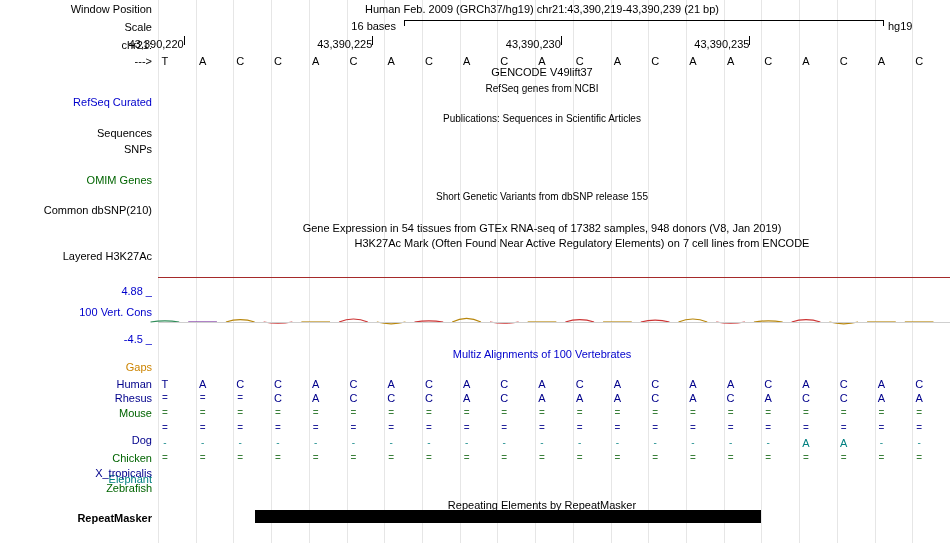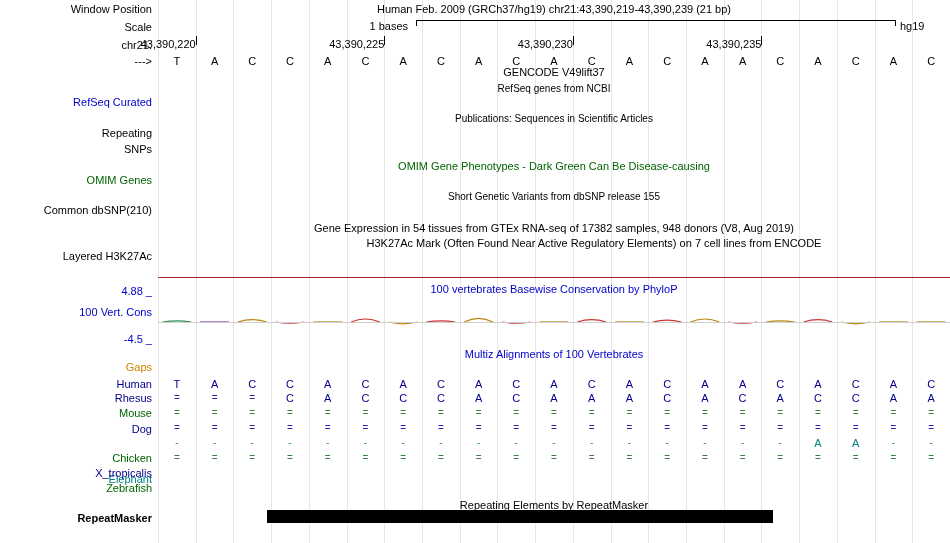--- a/index.html
+++ b/index.html
@@ -44,21 +44,21 @@
     text-align: right;
   }
   .lbl {
     position: absolute;
     right: 4px;
     white-space: nowrap;
     font-size: 11px;
   }
   .trackarea {
     position: absolute;
-    left: 158px;
+    left: 146px;
     top: 0;
     width: 792px;
     height: 397px;
   }
   .centered {
     position: absolute;
     width: 792px;
     text-align: center;
     white-space: nowrap;
   }
@@ -138,51 +138,51 @@
     </div>
 
   <div class="leftlabels">
     <div class="lbl" style="top:3px;">Window Position</div>
     <div class="lbl" style="top:21px;">Scale</div>
     <div class="lbl" style="top:39px;">chr21:</div>
     <div class="lbl" style="top:55px;">---&gt;</div>
 
     <div class="lbl blue" style="top:96px;">RefSeq Curated</div>
 
-    <div class="lbl" style="top:127px;">Repeating</div>
+    <div class="lbl" style="top:127px;">Sequences</div>
     <div class="lbl" style="top:143px;">SNPs</div>
 
     <div class="lbl green" style="top:174px;">OMIM Genes</div>
 
     <div class="lbl" style="top:204px;">Common dbSNP(210)</div>
 
     <div class="lbl" style="top:250px;margin-left:48px;">Layered H3K27Ac</div>
 
     <div class="lbl blue" style="top:285px;">4.88 _</div>
     <div class="lbl blue" style="top:306px;">100 Vert. Cons</div>
     <div class="lbl blue" style="top:333px;">-4.5 _</div>
 
     <div class="lbl orange" style="top:361px;">Gaps</div>
     <div class="lbl navy" style="top:378px;">Human</div>
     <div class="lbl navy" style="top:392px;">Rhesus</div>
     <div class="lbl green" style="top:407px;">Mouse</div>
-    <div class="lbl navy" style="top:423px;">Dog</div>
+    <div class="lbl navy" style="top:434px;">Dog</div>
     <div class="lbl teal" style="top:437px;margin-top:36px;">Elephant</div>
     <div class="lbl green" style="top:452px;">Chicken</div>
     <div class="lbl navy" style="top:467px;">X_tropicalis</div>
     <div class="lbl green" style="top:482px;">Zebrafish</div>
 
     <div class="lbl" style="top:512px;font-weight:bold;">RepeatMasker</div>
   </div>
 
   <div class="trackarea">
 
     <div class="centered" style="top:3px;">Human Feb. 2009 (GRCh37/hg19)   chr21:43,390,219-43,390,239 (21 bp)</div>
 
-    <div style="position:absolute; top:20px; left:150px; width:100px; text-align:right; font-size:11px;">1 bases</div>
+    <div style="position:absolute; top:20px; left:150px; width:100px; text-align:right; font-size:11px;">16 bases</div>
     <div class="scalebar" style="top:20px; left:258px; width:478px;"></div>
     <div style="position:absolute; top:20px; left:742px; font-size:11px;">hg19</div>
 
     <div id="coords">
         <div style="position: absolute; top: 38px; left: -32.2857px; width: 70px; text-align: right; font-size: 11px;">43,390,220</div>
         <div class="tick" style="top: 36px; left: 37.7143px;"></div>
         <div style="position: absolute; top: 38px; left: 156.286px; width: 70px; text-align: right; font-size: 11px;">43,390,225</div>
         <div class="tick" style="top: 36px; left: 226.286px;"></div>
         <div style="position: absolute; top: 38px; left: 344.857px; width: 70px; text-align: right; font-size: 11px;">43,390,230</div>
         <div class="tick" style="top: 36px; left: 414.857px;"></div>
@@ -212,33 +212,31 @@
         <div class="basecell" style="top: 55px; left: 678.857px; width: 37.7143px;">C</div>
         <div class="basecell" style="top: 55px; left: 716.571px; width: 37.7143px;">A</div>
         <div class="basecell" style="top: 55px; left: 754.286px; width: 37.7143px;">C</div>
       </div>
 
     <div class="centered" style="top:66px;">GENCODE V49lift37</div>
     <div class="centered smalltext" style="top:113px;">Publications: Sequences in Scientific Articles</div>
 
     <div class="centered smalltext" style="top:83px;">RefSeq genes from NCBI</div>
 
-    <div class="centered green" style="top:160px;">OMIM Gene Phenotypes - Dark Green Can Be Disease-causing</div>
 
     <div class="centered smalltext" style="top:191px;">Short Genetic Variants from dbSNP release 155</div>
 
-    <div class="centered" style="top:222px;">Gene Expression in 54 tissues from GTEx RNA-seq of 17382 samples, 948 donors (V8, Aug 2019)</div>
+    <div class="centered" style="top:222px;">Gene Expression in 54 tissues from GTEx RNA-seq of 17382 samples, 948 donors (V8, Jan 2019)</div>
     <div class="centered" style="top:237px;padding-left:40px;">H3K27Ac Mark (Often Found Near Active Regulatory Elements) on 7 cell lines from ENCODE</div>
 
   </div>
 
   <div class="hr-red" style="top:277px;"></div>
 
   <div class="trackarea">
-    <div class="centered blue" style="top:283px;">100 vertebrates Basewise Conservation by PhyloP</div>
 
     <svg id="phylop" width="792" height="40" style="position:absolute; top:303px; left:0;">
         <path d="M 4.525714285714285 19 Q 18.857142857142858 16.6 33.18857142857143 19" stroke="#2e8b57" fill="none" stroke-width="1.2"></path>
         <path d="M 42.239999999999995 19 L 70.90285714285714 19" stroke="#7a2fa0" fill="none" stroke-width="1.2"></path>
         <path d="M 79.95428571428572 19 Q 94.28571428571429 14.2 108.61714285714287 19" stroke="#b8860b" fill="none" stroke-width="1.2"></path>
         <path d="M 117.66857142857143 19 Q 132 21.4 146.33142857142857 19" stroke="#cc3333" fill="none" stroke-width="1.2"></path>
         <path d="M 155.38285714285715 19 L 184.0457142857143 19" stroke="#b8860b" fill="none" stroke-width="1.2"></path>
         <path d="M 193.09714285714287 19 Q 207.42857142857144 13 221.76000000000002 19" stroke="#cc3333" fill="none" stroke-width="1.2"></path>
         <path d="M 230.81142857142856 19 Q 245.14285714285714 22.6 259.4742857142857 19" stroke="#b8860b" fill="none" stroke-width="1.2"></path>
         <path d="M 268.5257142857143 19 Q 282.85714285714283 16.6 297.1885714285714 19" stroke="#cc3333" fill="none" stroke-width="1.2"></path>

